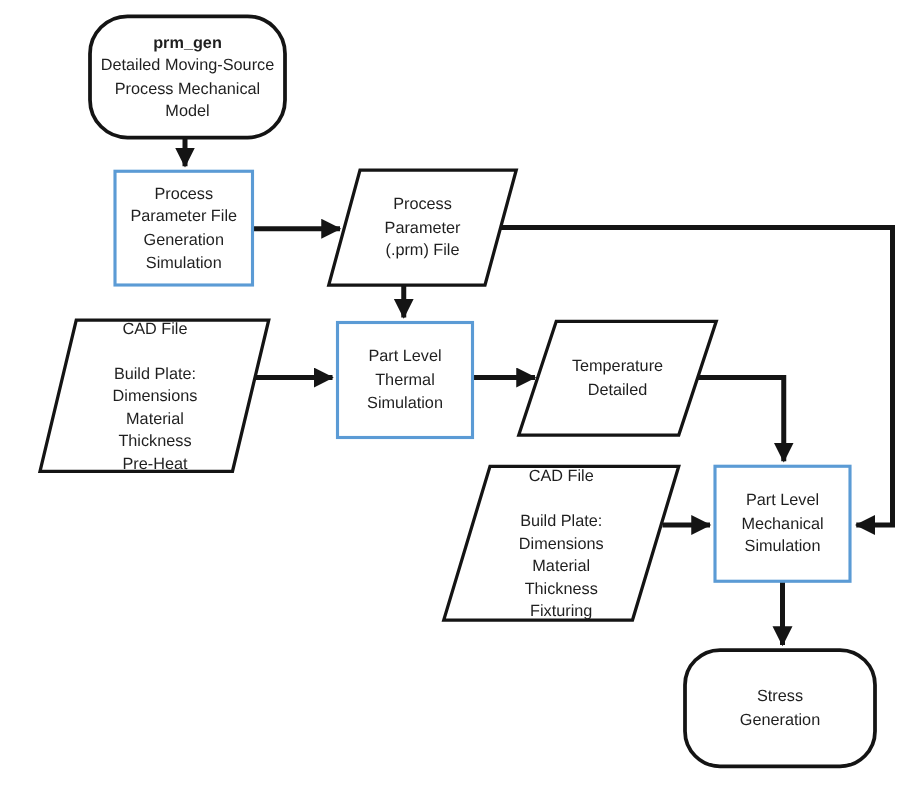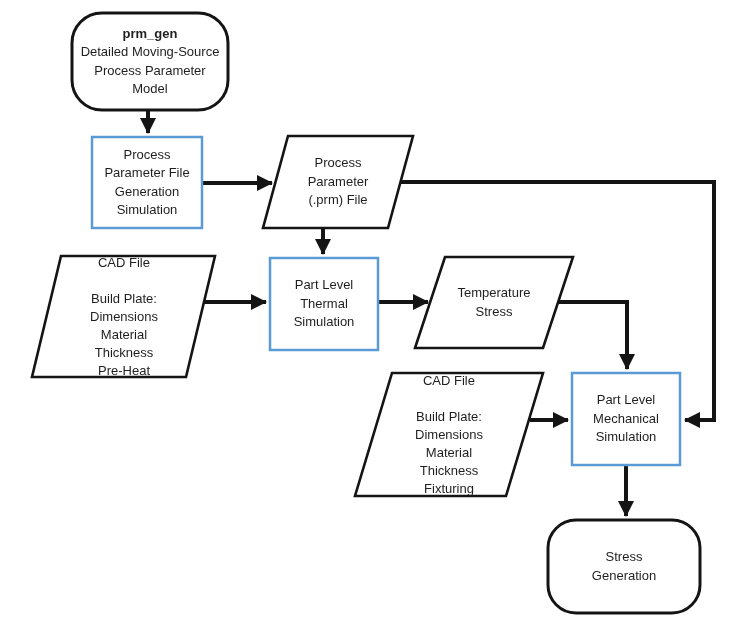--- a/index.html
+++ b/index.html
@@ -83,21 +83,21 @@
     <rect class="blue-box" x="270" y="258" width="108" height="92"></rect>
     <polygon class="shape" points="445,257 573,257 543,348 415,348"></polygon>
     <polygon class="shape" points="392,373 543,373 506,496 355,496"></polygon>
     <rect class="blue-box" x="572" y="373" width="108" height="92"></rect>
     <rect class="terminator" x="548" y="520" width="152" height="93" rx="28" ry="28"></rect>
   </svg>
 
   <div class="node-text t-prm">
     <span class="title">prm_gen</span>
     <span class="body">Detailed Moving-Source
-Process Parameter
+Process Mechanical
 Model</span>
   </div>
 
   <div class="node-text t-ppfgs">Process
 Parameter File
 Generation
 Simulation</div>
 
   <div class="node-text t-prmfile">Process
 Parameter
@@ -109,21 +109,21 @@
 Dimensions
 Material
 Thickness
 Pre-Heat</div>
 
   <div class="node-text t-thermal">Part Level
 Thermal
 Simulation</div>
 
   <div class="node-text t-temphist">Temperature
-Stress</div>
+Detailed</div>
 
   <div class="node-text t-cad2">CAD File
 
 Build Plate:
 Dimensions
 Material
 Thickness
 Fixturing</div>
 
   <div class="node-text t-mech">Part Level

